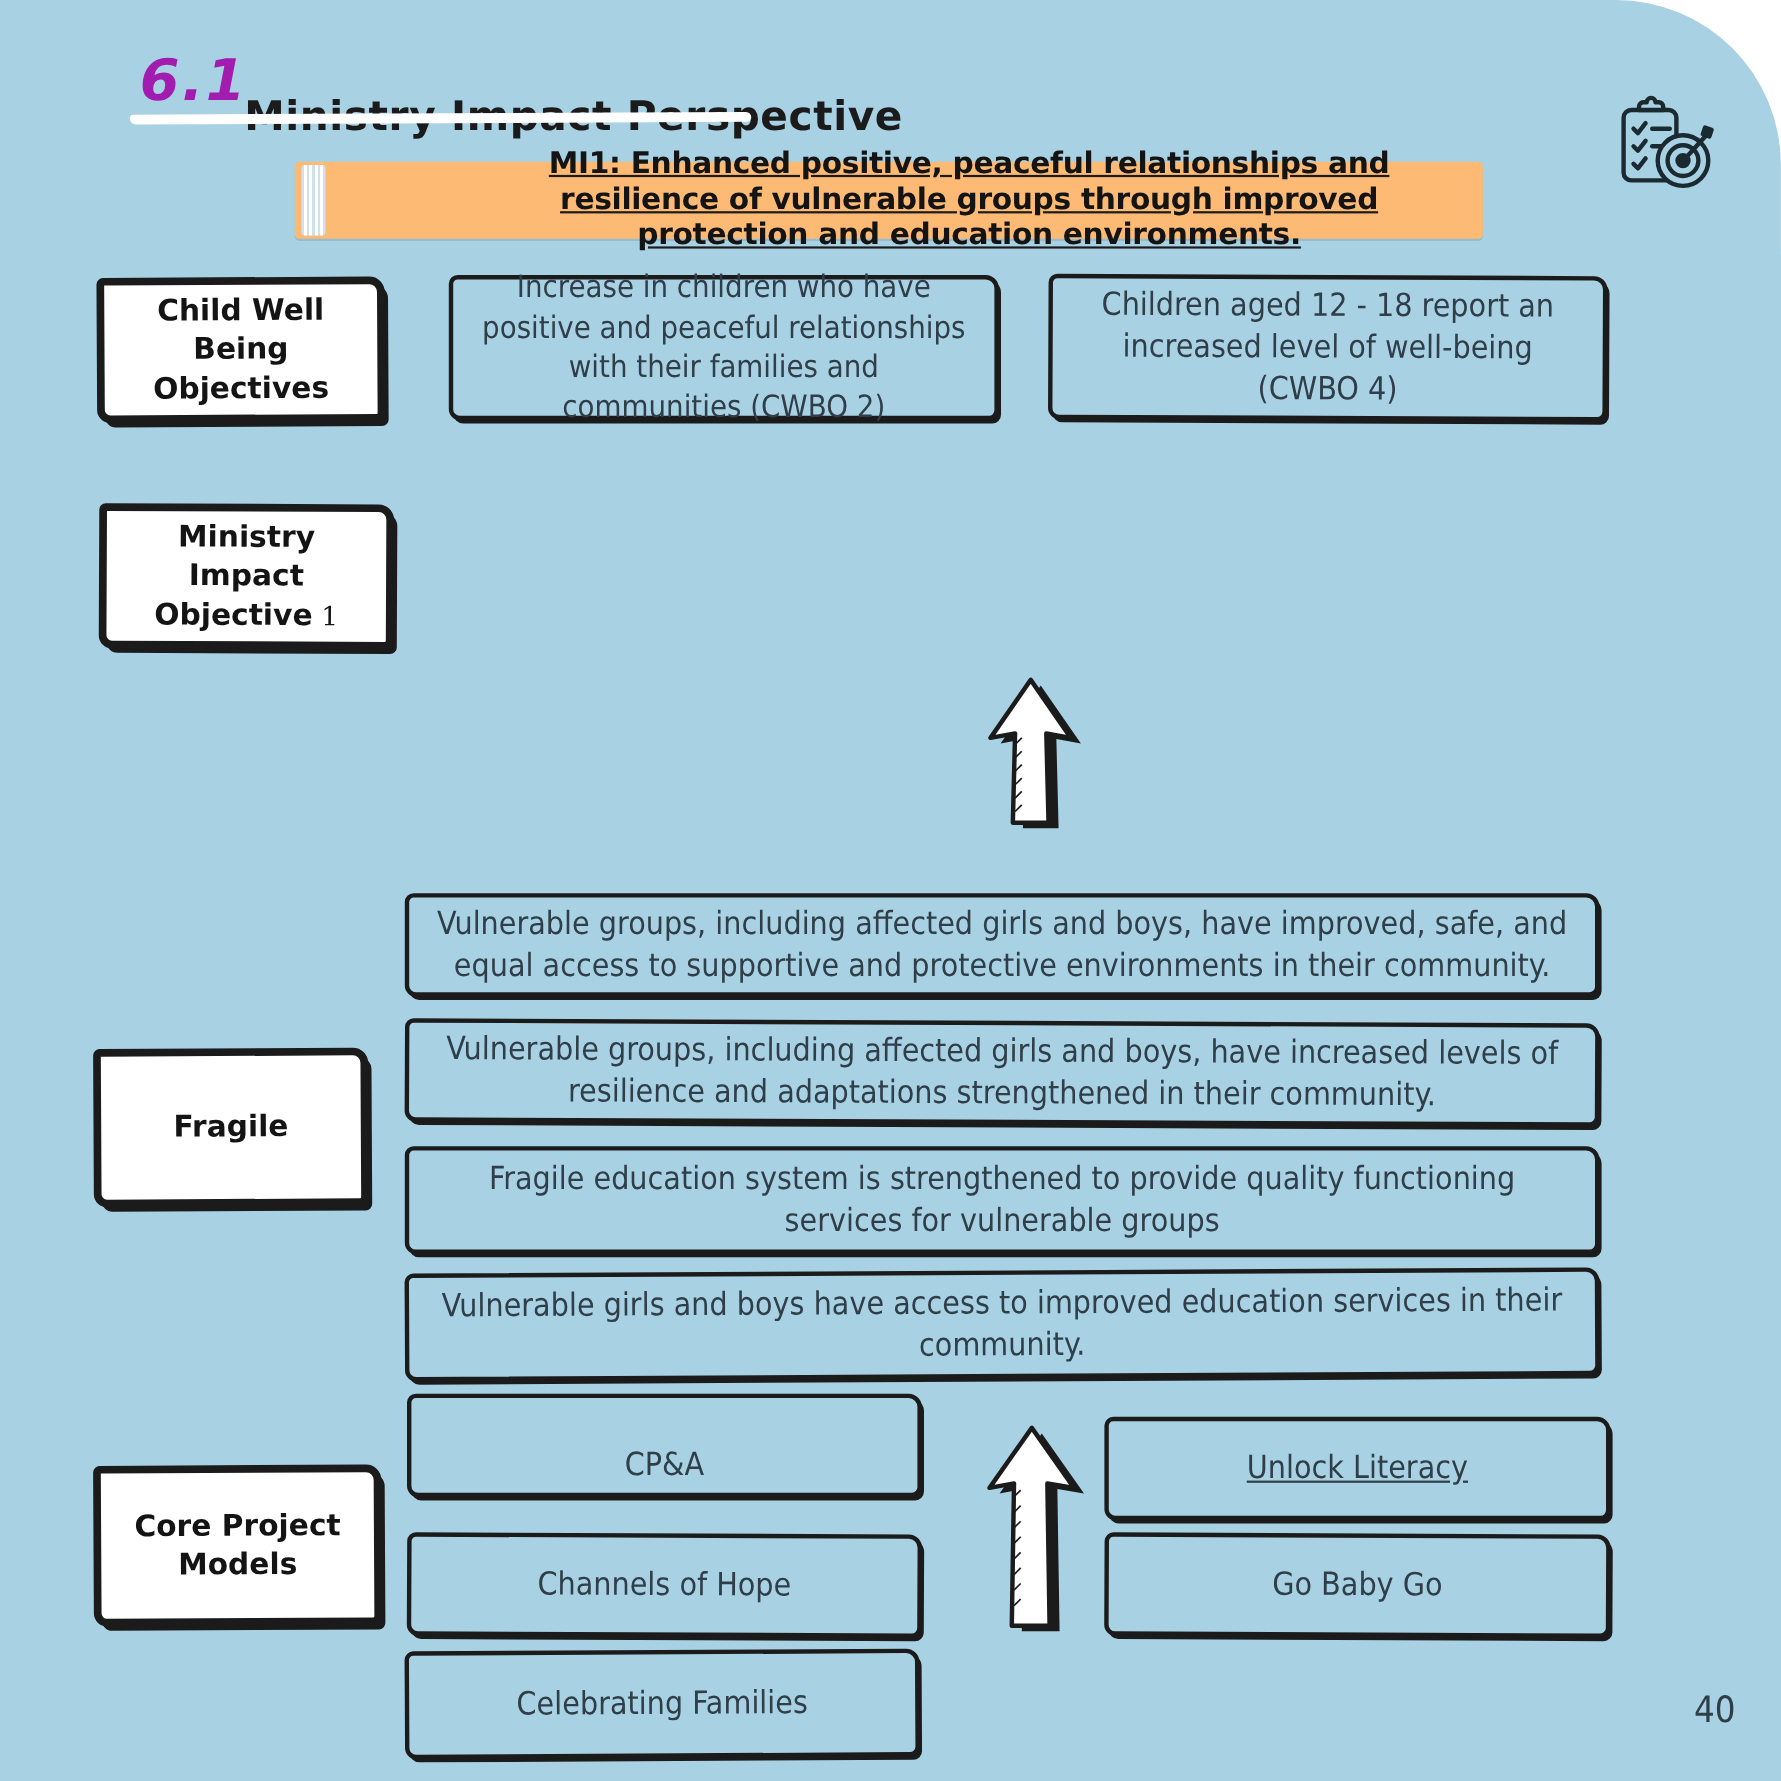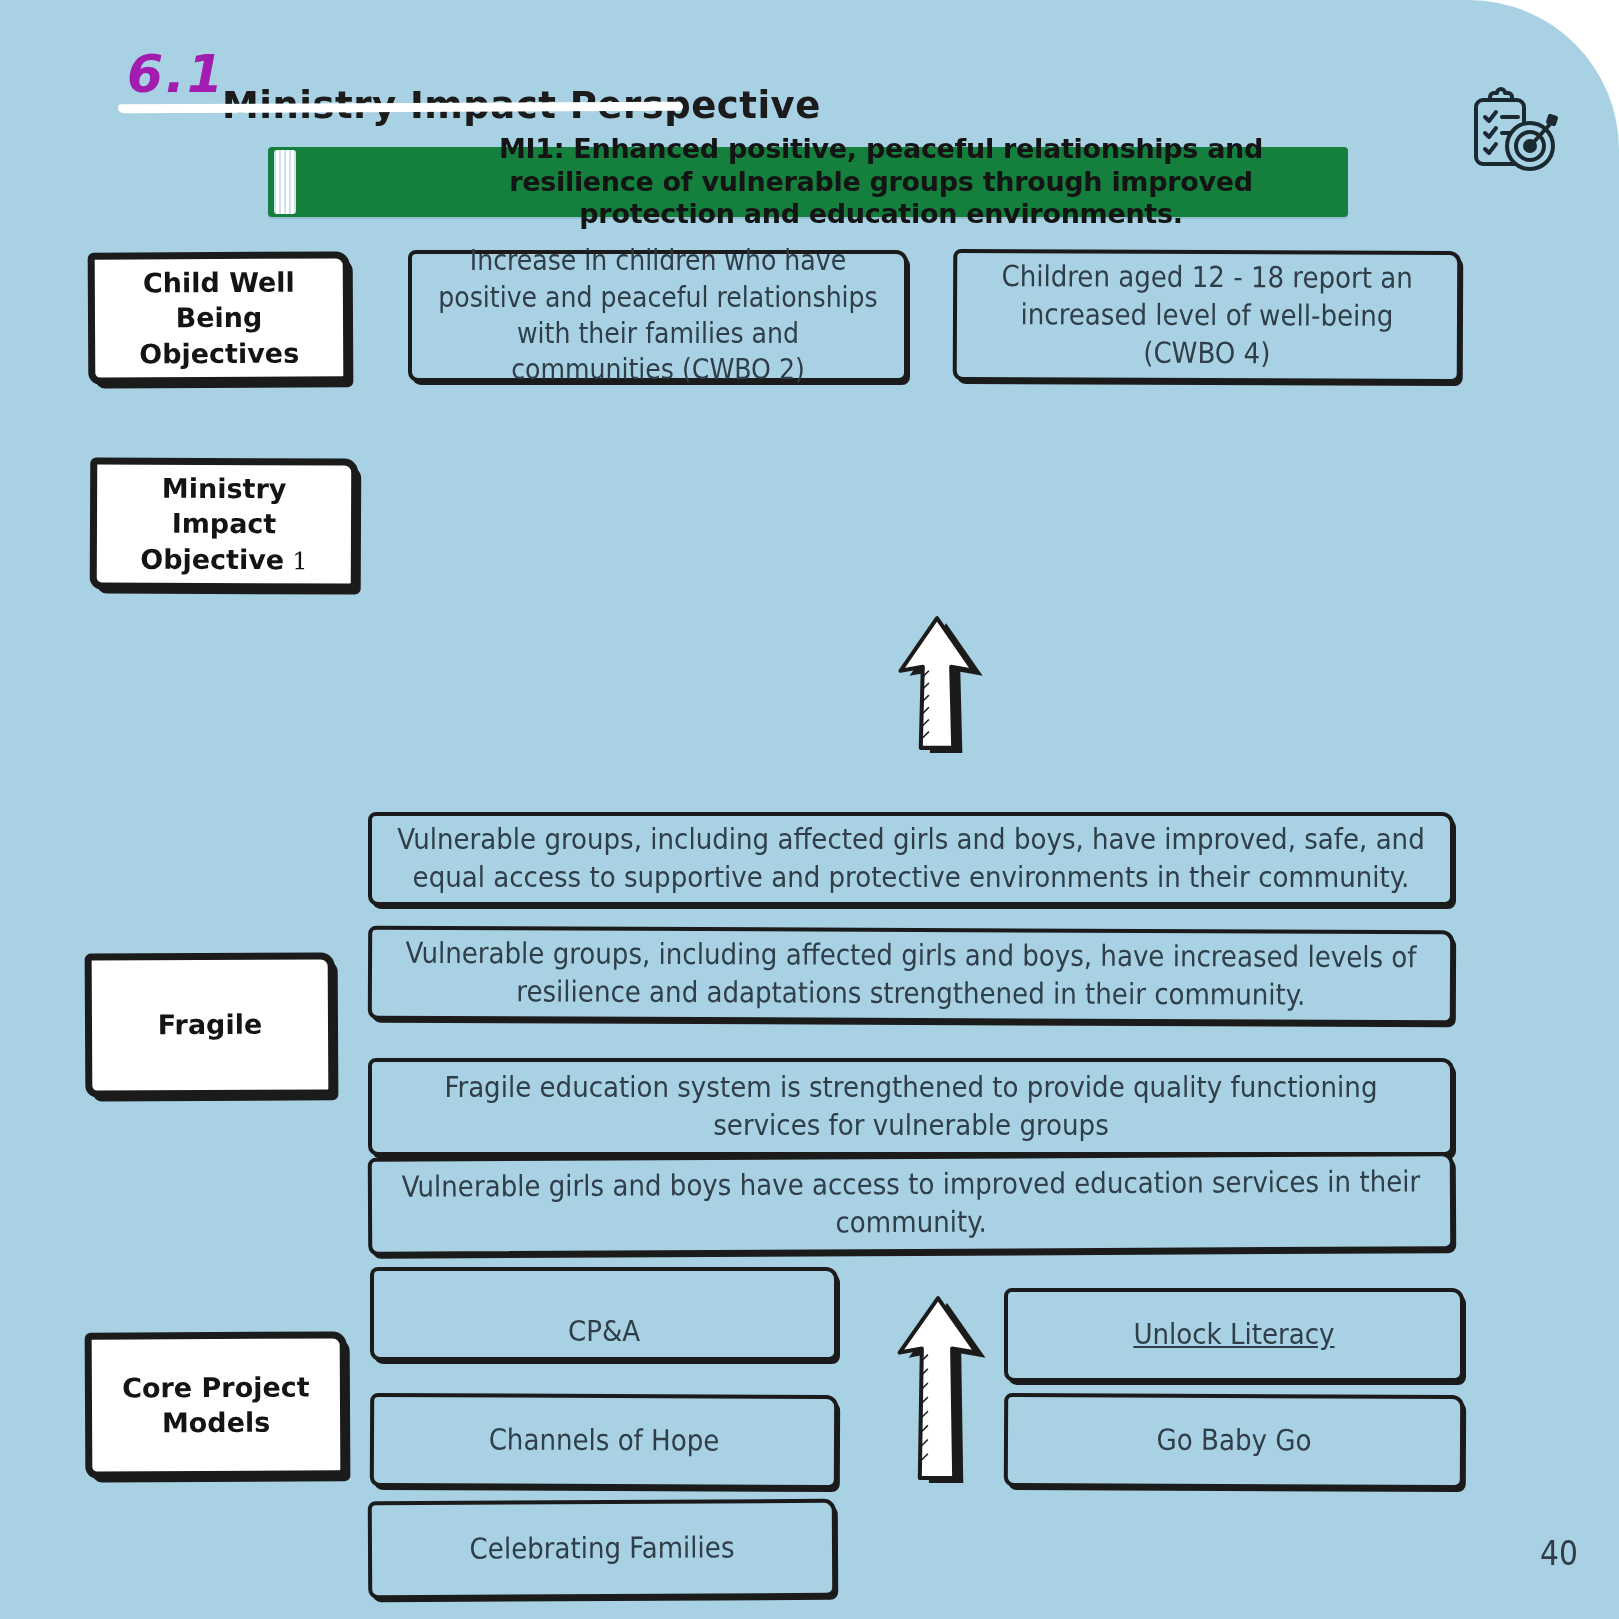--- a/index.html
+++ b/index.html
@@ -27,23 +27,24 @@
   .title-underline{
     position:absolute;left:118px;top:103px;width:565px;height:9px;
     background:#ffffff;border-radius:5px 7px 6px 8px;
     transform:rotate(-0.25deg);
   }
   
   .corner-icon{position:absolute;left:1468px;top:86px;width:92px;height:88px;}
   
   .banner{
     position:absolute;left:268px;top:147px;width:1080px;height:70px;
-    background:#15803d;border-radius:4px;
+    background:#fdba74;border-radius:4px;
     display:flex;align-items:center;justify-content:center;
     box-shadow:0 2px 0 rgba(120,150,165,.35);
+    text-decoration:underline;
   }
   .banner .hatch{
     position:absolute;left:6px;top:3px;bottom:3px;width:22px;
     background:repeating-linear-gradient(90deg,#cfe2ec 0 2px,#ffffff 2px 5px);
     border-radius:3px;
   }
   .banner .banner-text{
     padding-left:170px;padding-right:24px;
     font-size:27px;font-weight:bold;line-height:1.22;
     text-align:center;color:#141414;letter-spacing:-0.3px;
@@ -76,21 +77,21 @@
   
   .lb-mio{left:90px;top:458px;width:268px;height:132px;}
   .cb-mio{left:424px;top:459px;width:1032px;height:128px;font-size:31px;border-width:6px;}
   
   .arrow-1{position:absolute;left:872px;top:614px;width:130px;height:142px;}
   .arrow-2{position:absolute;left:884px;top:1294px;width:108px;height:192px;}
   
   .lb-out{left:85px;top:953px;width:250px;height:144px;}
   .cb-o1{left:368px;top:812px;width:1086px;height:94px;}
   .cb-o2{left:368px;top:928px;width:1086px;height:94px;}
-  .cb-o3{left:368px;top:1042px;width:1086px;height:98px;margin-top:16px;}
+  .cb-o3{left:368px;top:1042px;width:1086px;height:98px;}
   .cb-o4{left:368px;top:1155px;width:1086px;height:98px;}
   
   .lb-core{left:85px;top:1332px;width:262px;height:146px;}
   .cb-cpa{left:370px;top:1267px;width:468px;height:94px;align-items:flex-end;}
   .cb-coh{left:370px;top:1394px;width:468px;height:94px;}
   .cb-cf{left:368px;top:1500px;width:468px;height:98px;}
   .cb-ul{left:1004px;top:1288px;width:460px;height:94px;text-decoration:underline;}
   .cb-gbg{left:1004px;top:1394px;width:460px;height:94px;}
   
   .page-number{

